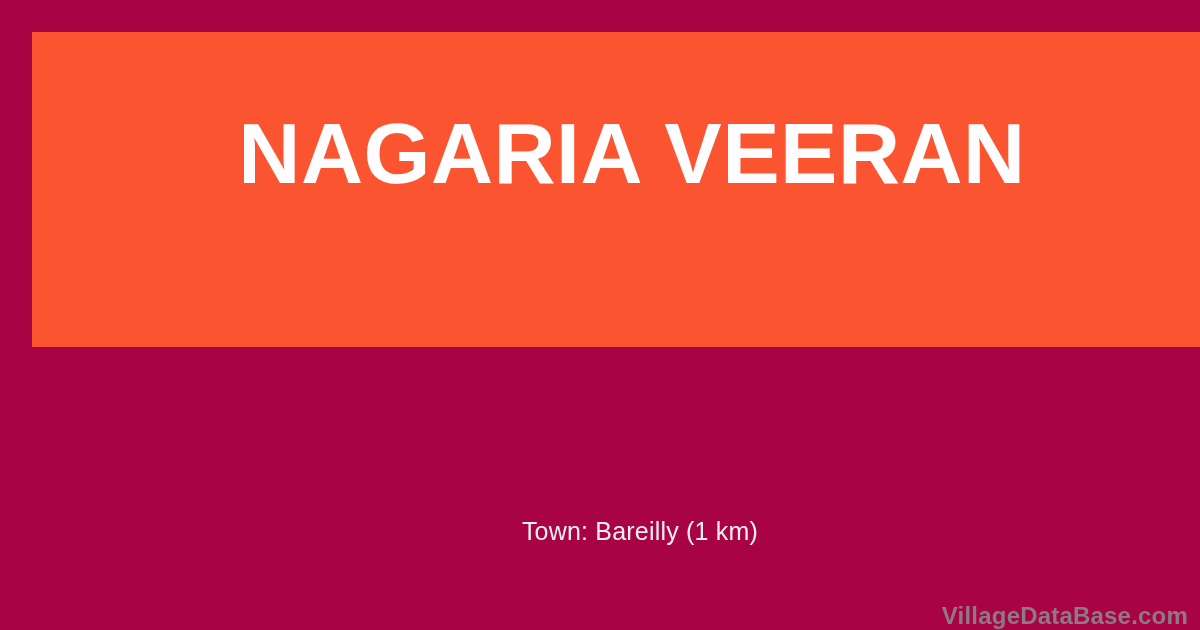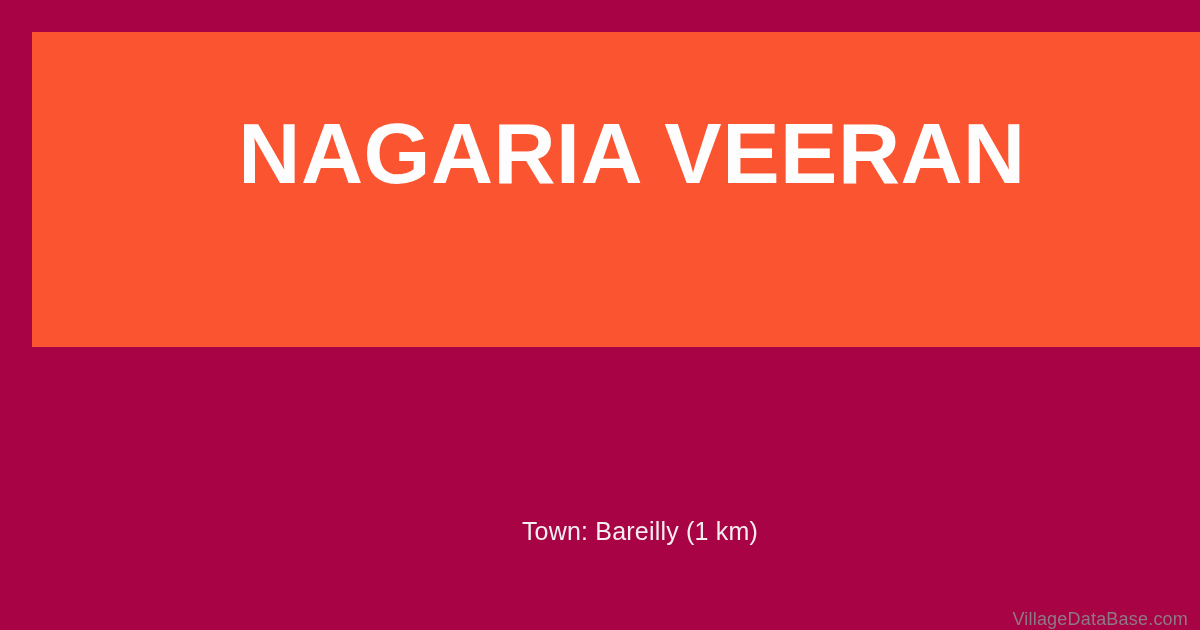--- a/index.html
+++ b/index.html
@@ -82,22 +82,22 @@
     font-weight: 400;
     letter-spacing: 0.2px;
     white-space: nowrap;
   }
 
   .watermark {
     position: absolute;
     right: 28px;
     bottom: 16px;
     color: #8e7a83;
-    font-size: 18px;
-    font-weight: 400;
+    font-size: 24px;
+    font-weight: 700;
     letter-spacing: 0.2px;
     white-space: nowrap;
   }
 </style>
 </head>
 <body>
 
 <div class="card">
 
   <div class="hero-band">

